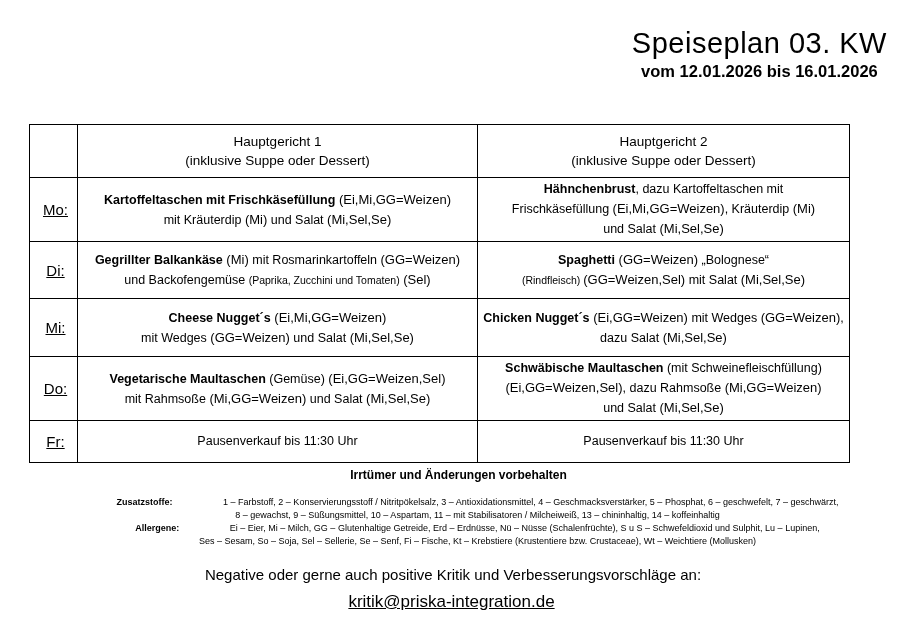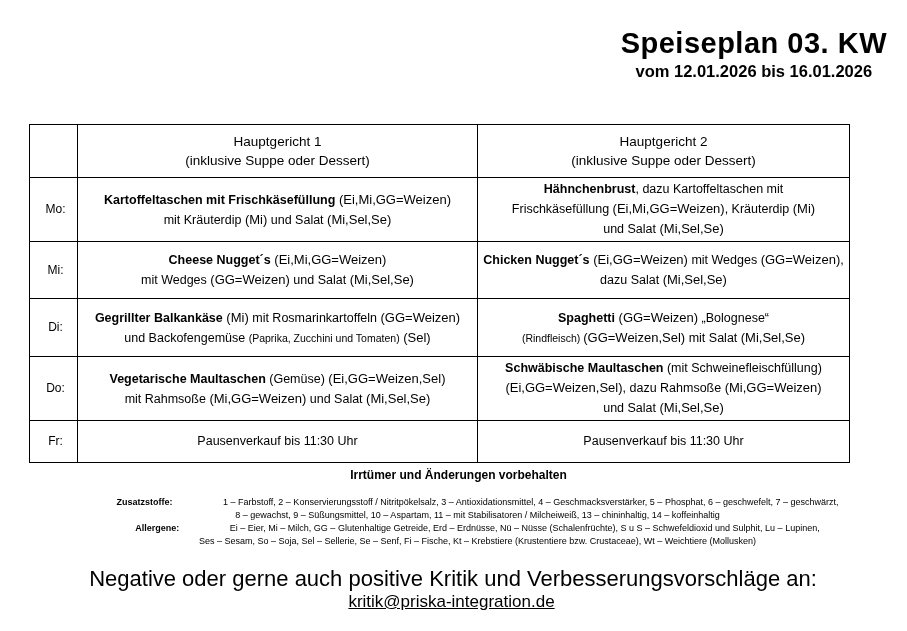--- a/index.html
+++ b/index.html
@@ -10,21 +10,21 @@
     position:relative;
     overflow:hidden;
   }
   .page{position:absolute;inset:0;background:#fff;}
 
   
   .title-block{
     position:absolute;top:26px;right:20px;
     text-align:center;
   }
-  .title{font-size:29px;font-weight:bold;letter-spacing:0.5px;line-height:34px;text-align:right;}
+  .title{font-size:29px;font-weight:normal;letter-spacing:0.5px;line-height:34px;text-align:right;}
   .subtitle{font-size:16.5px;font-weight:bold;line-height:22px;}
 
   
   table.menu{
     position:absolute;left:29px;top:124px;
     width:820px;
     border-collapse:collapse;
     table-layout:fixed;
   }
   table.menu td{
@@ -40,21 +40,22 @@
   table.menu thead tr{height:53px;}
   table.menu tbody tr:nth-child(1){height:60px;}
   table.menu tbody tr:nth-child(2){height:57px;}
   table.menu tbody tr:nth-child(3){height:58px;}
   table.menu tbody tr:nth-child(4){height:62px;}
   table.menu tbody tr:nth-child(5){height:42px;}
   .header-cell{font-size:13.5px;line-height:20px;}
   .day-cell{
     text-align:left;
     padding-left:8px !important;
-    font-size:12px;
+    font-size:15px;
+    text-decoration:underline;
   }
   .menu-cell{font-size:12.5px;}
 
   
   .seg-b{font-weight:bold;font-size:12.5px;}
   .seg-n{font-size:12.5px;}
   .seg-m{font-size:10.5px;}
   .seg-s{font-size:13px;}
 
   
@@ -64,21 +65,21 @@
   }
   .notes{
     position:absolute;left:0;right:0;
     text-align:center;font-size:9px;line-height:13px;color:#000;
   }
   .notes .seg-b,.notes .seg-n{font-size:9px;margin-left:48px;}
   #zusatzstoffe{top:496px;}
   #allergene{top:522px;}
   .feedback-line{
     position:absolute;top:566px;left:0;right:1px;
-    text-align:center;font-size:22px;
+    text-align:center;font-size:15px;
   }
   .feedback-email{
     position:absolute;top:592px;left:0;right:4px;
     text-align:center;font-size:17px;
   }
   .feedback-email a{
     color:#000;text-decoration:underline;cursor:pointer;
   }
 </style>
 </head>
@@ -110,28 +111,28 @@
         </td>
       </tr>
     </thead>
     <tbody>
         <tr>
           <td class="day-cell">Mo:</td>
           <td class="menu-cell"><span class="seg-b">Kartoffeltaschen mit Frischkäsefüllung</span><span class="seg-s"> (Ei,Mi,GG=Weizen)</span><br><span class="seg-n">mit Kräuterdip </span><span class="seg-s">(Mi)</span><span class="seg-n"> und Salat </span><span class="seg-s">(Mi,Sel,Se)</span></td>
           <td class="menu-cell"><span class="seg-b">Hähnchenbrust</span><span class="seg-n">, dazu Kartoffeltaschen mit</span><br><span class="seg-n">Frischkäsefüllung </span><span class="seg-s">(Ei,Mi,GG=Weizen)</span><span class="seg-n">, Kräuterdip </span><span class="seg-s">(Mi)</span><br><span class="seg-n">und Salat </span><span class="seg-s">(Mi,Sel,Se)</span></td>
         </tr>
         <tr>
+          <td class="day-cell">Di:</td>
+          <td class="menu-cell"><span class="seg-b">Gegrillter Balkankäse</span><span class="seg-s"> (Mi)</span><span class="seg-n"> mit Rosmarinkartoffeln </span><span class="seg-s">(GG=Weizen)</span><br><span class="seg-n">und Backofengemüse </span><span class="seg-m">(Paprika, Zucchini und Tomaten)</span><span class="seg-s"> (Sel)</span></td>
+          <td class="menu-cell"><span class="seg-b">Spaghetti</span><span class="seg-s"> (GG=Weizen)</span><span class="seg-n"> „Bolognese“</span><br><span class="seg-m">(Rindfleisch) </span><span class="seg-s">(GG=Weizen,Sel)</span><span class="seg-n"> mit Salat </span><span class="seg-s">(Mi,Sel,Se)</span></td>
+        </tr>
+        <tr>
           <td class="day-cell">Mi:</td>
           <td class="menu-cell"><span class="seg-b">Cheese Nugget´s</span><span class="seg-s"> (Ei,Mi,GG=Weizen)</span><br><span class="seg-n">mit Wedges </span><span class="seg-s">(GG=Weizen)</span><span class="seg-n"> und Salat </span><span class="seg-s">(Mi,Sel,Se)</span></td>
           <td class="menu-cell"><span class="seg-b">Chicken Nugget´s</span><span class="seg-s"> (Ei,GG=Weizen)</span><span class="seg-n"> mit Wedges </span><span class="seg-s">(GG=Weizen)</span><span class="seg-n">,</span><br><span class="seg-n">dazu Salat </span><span class="seg-s">(Mi,Sel,Se)</span></td>
-        </tr>
-        <tr>
-          <td class="day-cell">Di:</td>
-          <td class="menu-cell"><span class="seg-b">Gegrillter Balkankäse</span><span class="seg-s"> (Mi)</span><span class="seg-n"> mit Rosmarinkartoffeln </span><span class="seg-s">(GG=Weizen)</span><br><span class="seg-n">und Backofengemüse </span><span class="seg-m">(Paprika, Zucchini und Tomaten)</span><span class="seg-s"> (Sel)</span></td>
-          <td class="menu-cell"><span class="seg-b">Spaghetti</span><span class="seg-s"> (GG=Weizen)</span><span class="seg-n"> „Bolognese“</span><br><span class="seg-m">(Rindfleisch) </span><span class="seg-s">(GG=Weizen,Sel)</span><span class="seg-n"> mit Salat </span><span class="seg-s">(Mi,Sel,Se)</span></td>
         </tr>
         <tr>
           <td class="day-cell">Do:</td>
           <td class="menu-cell"><span class="seg-b">Vegetarische Maultaschen</span><span class="seg-n"> (Gemüse) </span><span class="seg-s">(Ei,GG=Weizen,Sel)</span><br><span class="seg-n">mit Rahmsoße </span><span class="seg-s">(Mi,GG=Weizen)</span><span class="seg-n"> und Salat </span><span class="seg-s">(Mi,Sel,Se)</span></td>
           <td class="menu-cell"><span class="seg-b">Schwäbische Maultaschen</span><span class="seg-n"> (mit Schweinefleischfüllung)</span><br><span class="seg-s">(Ei,GG=Weizen,Sel)</span><span class="seg-n">, dazu Rahmsoße </span><span class="seg-s">(Mi,GG=Weizen)</span><br><span class="seg-n">und Salat </span><span class="seg-s">(Mi,Sel,Se)</span></td>
         </tr>
         <tr>
           <td class="day-cell">Fr:</td>
           <td class="menu-cell"><span class="seg-n">Pausenverkauf bis 11:30 Uhr</span></td>
           <td class="menu-cell"><span class="seg-n">Pausenverkauf bis 11:30 Uhr</span></td>

